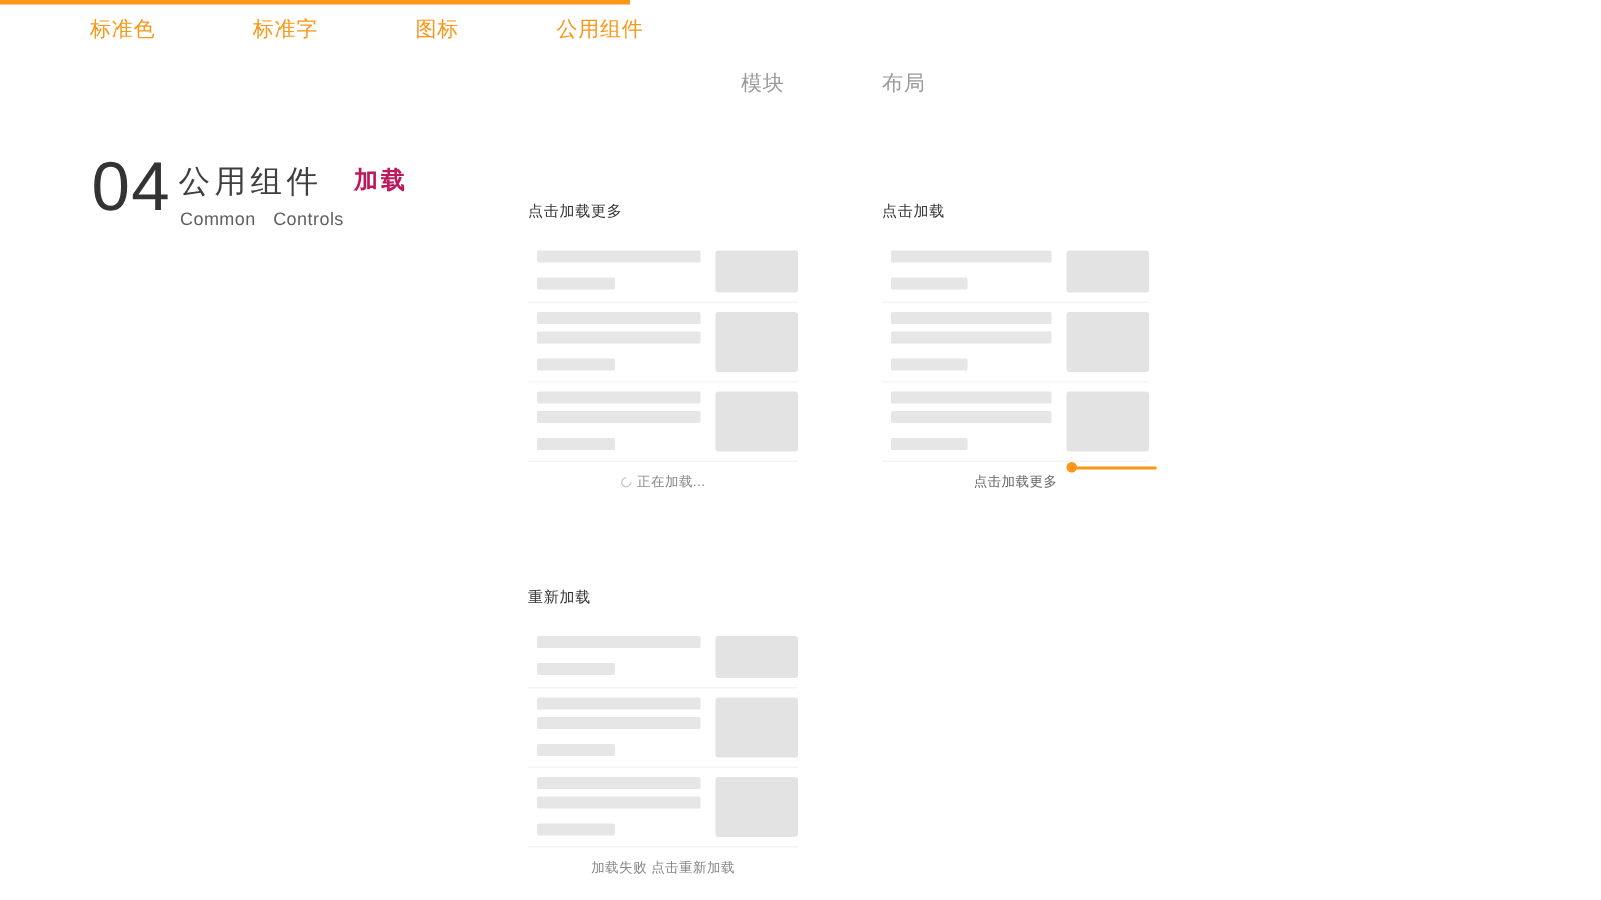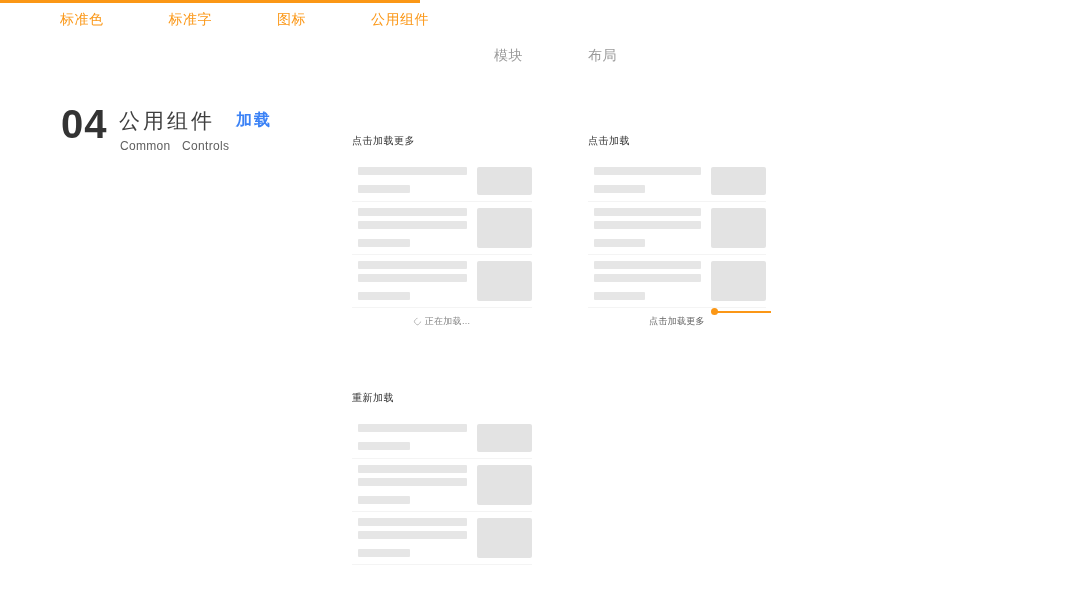--- a/index.html
+++ b/index.html
@@ -32,22 +32,22 @@
     letter-spacing: 0.5px;
   }
   .tab { cursor: pointer; }
   .tab.active { color: #FB9716; }
   .tab.inactive { color: #9b9b9b; margin-top: 36px; }
 
   
   .heading-number {
     position: absolute;
     left: 61px; top: 100px;
-    font-size: 40px;
-    font-weight: 700;
+    font-size: 46px;
+    font-weight: 400;
     color: #333;
     line-height: 48px;
     letter-spacing: 1px;
   }
   .heading-title {
     position: absolute;
     left: 119px; top: 107px;
     font-size: 21px;
     color: #3f3f3f;
     letter-spacing: 3px;
@@ -58,21 +58,21 @@
     font-size: 12px;
     color: #606060;
     word-spacing: 8px;
     letter-spacing: 0.3px;
   }
   .section-title {
     position: absolute;
     left: 236px; top: 110px;
     font-size: 16px;
     font-weight: 600;
-    color: #3b82f6;
+    color: #be185d;
     letter-spacing: 2px;
   }
 
   
   .group { position: absolute; width: 180px; }
   .group-1 { left: 352px; top: 134px; }
   .group-2 { left: 588px; top: 134px; width: 178px; }
   .group-3 { left: 352px; top: 391px; }
 
   .group-label {
@@ -255,19 +255,22 @@
         <div class="thumb"></div>
       </div>
       <div class="srow r3">
         <div class="srow-left">
           <div class="bar"></div>
           <div class="bar b2"></div>
           <div class="bar short"></div>
         </div>
         <div class="thumb"></div>
       </div>
+      <div class="card-footer">
+        <span>加载失败 点击重新加载</span>
+      </div>
     </div>
   </section>
 
   <div class="anno-dot"></div>
   <div class="anno-line"></div>
 
 </div>
 
 </body></html>

